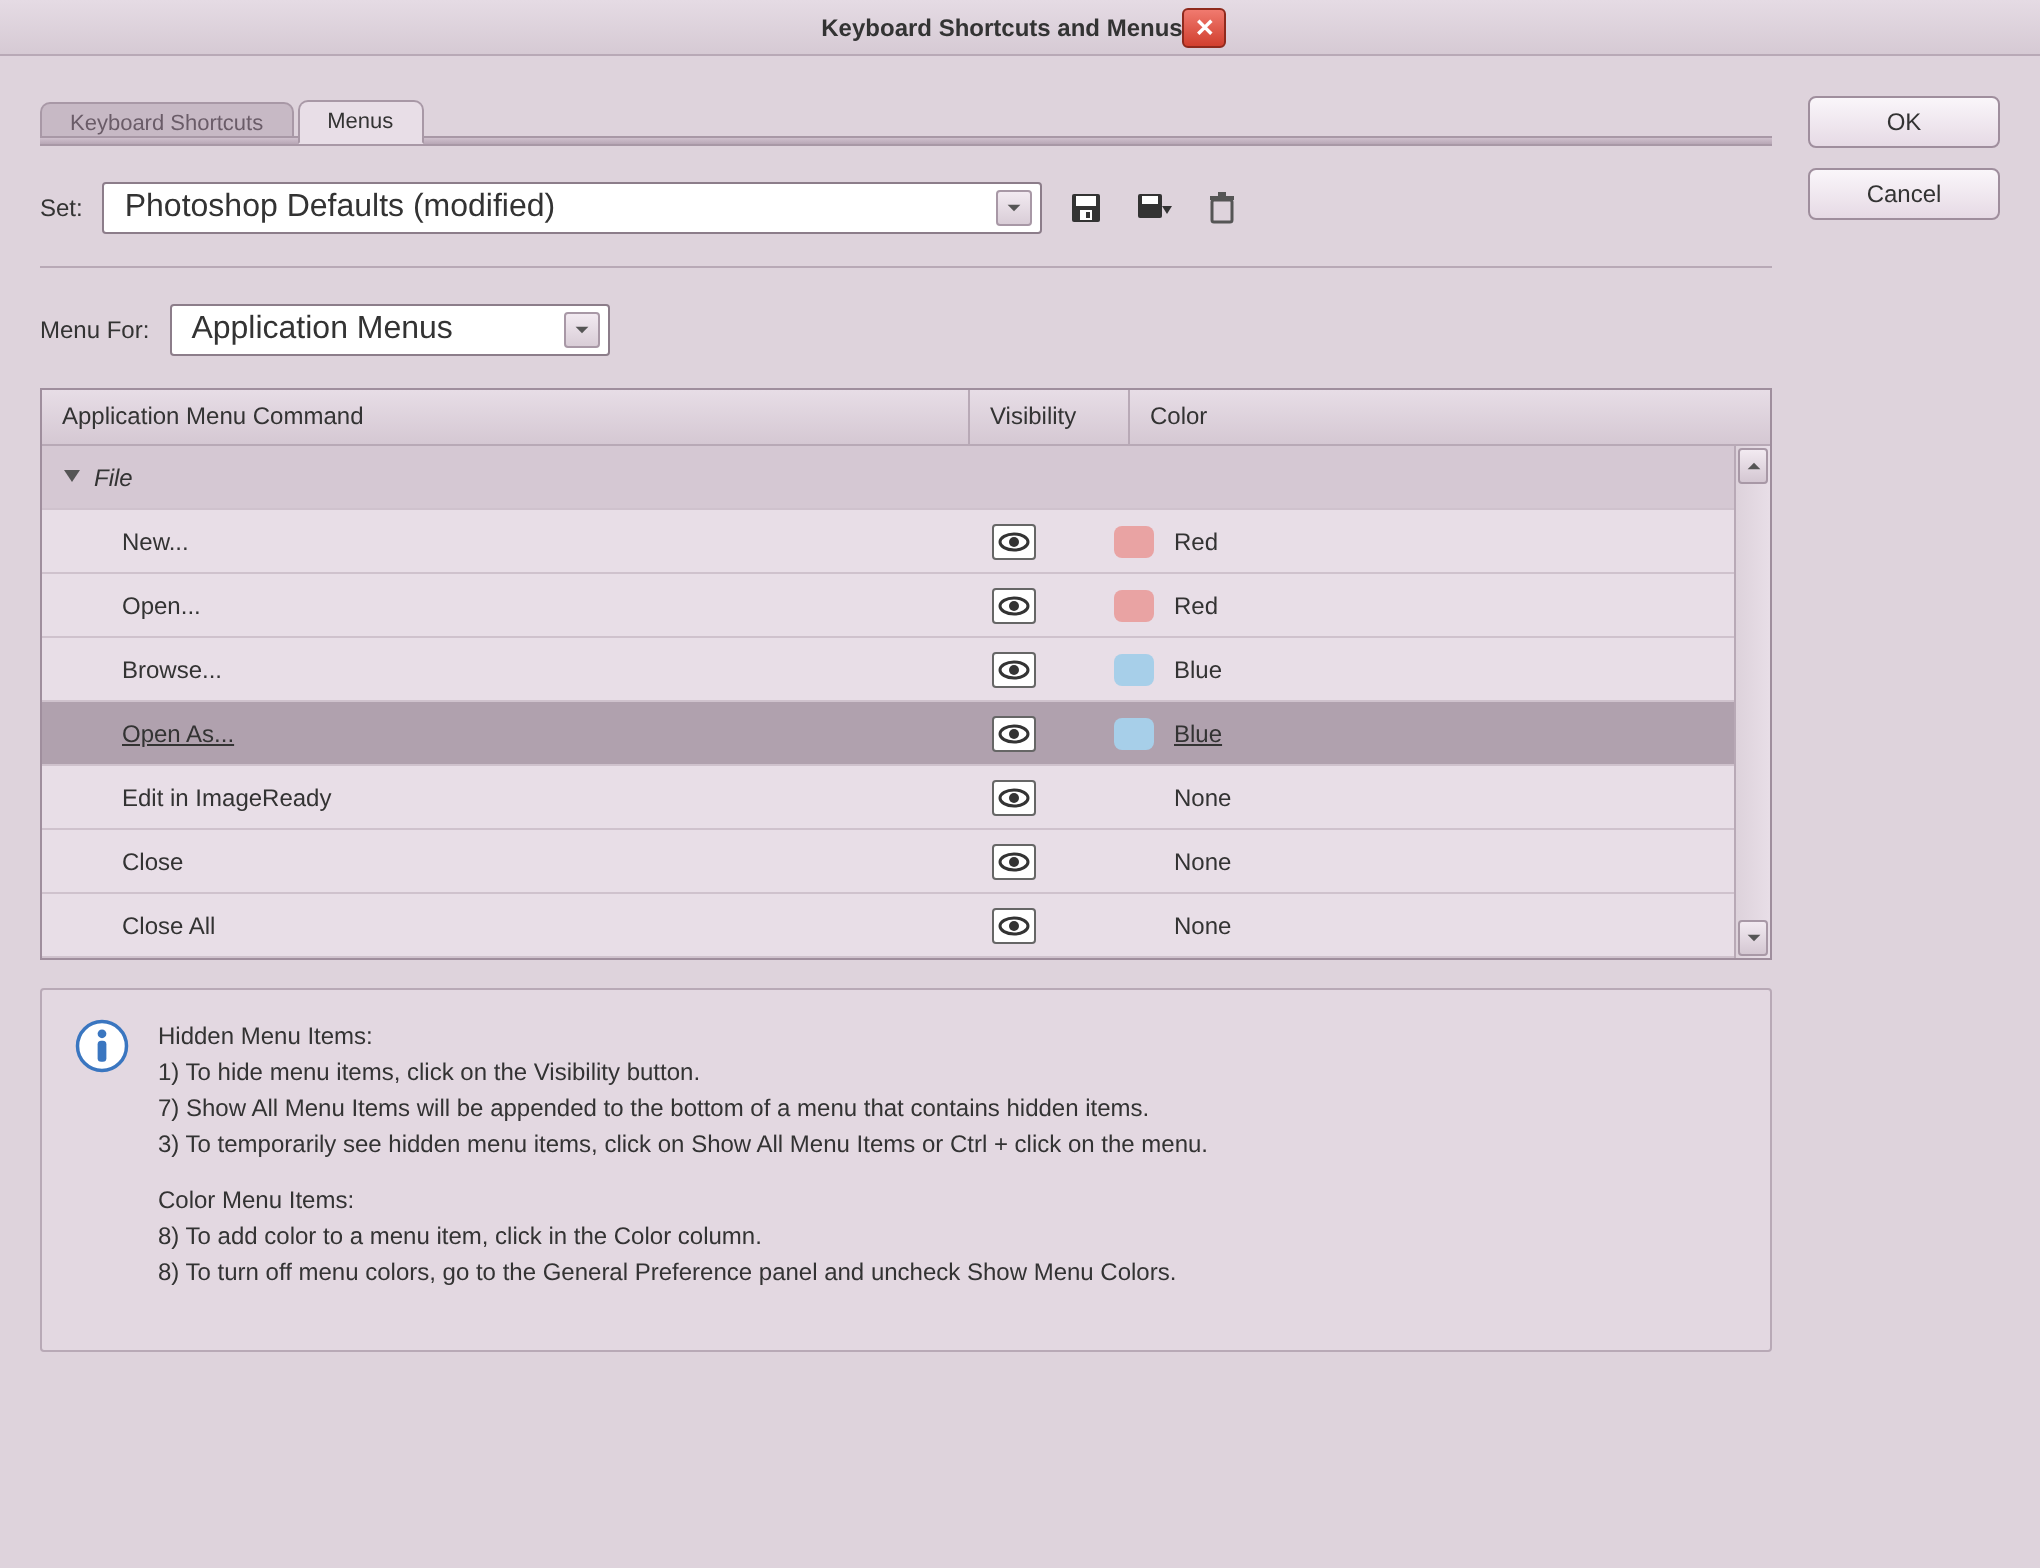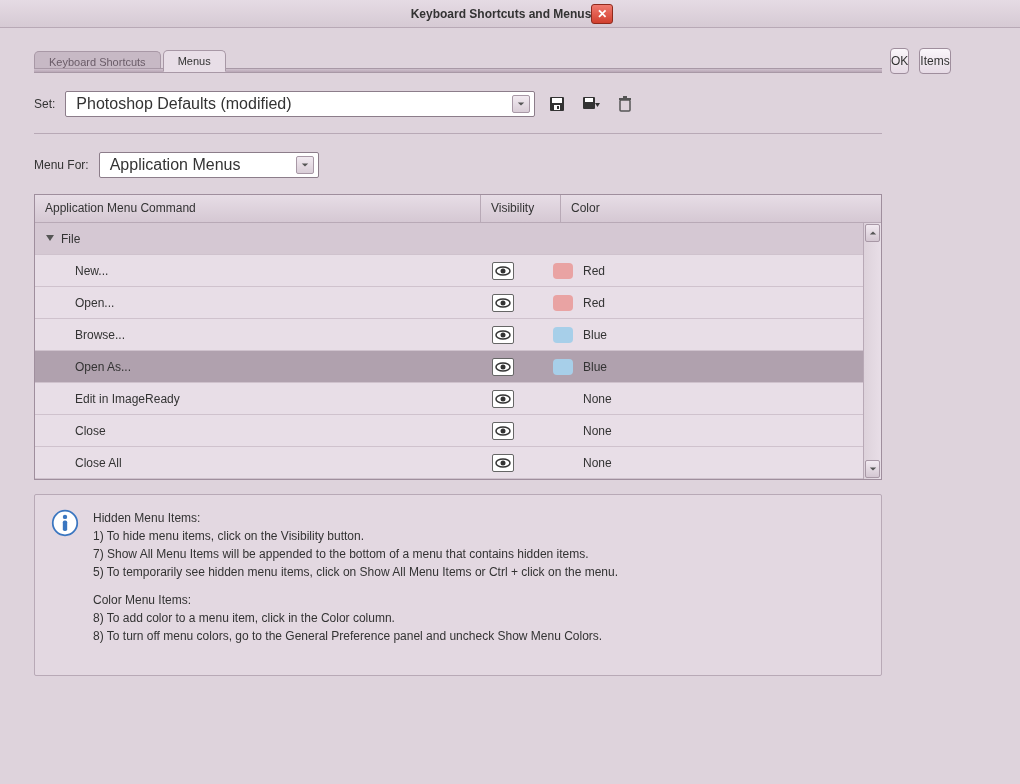--- a/index.html
+++ b/index.html
@@ -26,33 +26,33 @@
   width: 22px; height: 20px;
   background: linear-gradient(#f07a6f, #d13f2e);
   border: 1px solid #8f2a1d;
   border-radius: 3px;
   display: flex; align-items: center; justify-content: center;
   color: #fff; font-weight: bold; font-size: 12px;
   cursor: pointer;
 }
 .main-area {
   display: flex;
-  padding: 20px 34px;
-  gap: 8px;
+  padding: 20px 20px;
+  gap: 18px;
   height: calc(100% - 28px);
 }
 .left-panel {
   flex: 1;
   display: flex;
   flex-direction: column;
 }
 .right-panel {
   width: 96px;
   display: flex;
-  flex-direction: row;
+  flex-direction: column;
   gap: 10px;
 }
 .btn {
   height: 26px;
   background: linear-gradient(#faf6fa, #e6dae5);
   border: 1px solid #9f8e9d;
   border-radius: 4px;
   font-size: 12px;
   cursor: pointer;
   display: flex; align-items: center; justify-content: center;
@@ -176,23 +176,25 @@
 .scroll-track { flex: 1; }
 .tr {
   display: flex;
   align-items: center;
   height: 32px;
   border-bottom: 1px solid #cfc2cd;
   padding-right: 18px;
 }
 .tr.header-row {
   background: #d5c8d3;
+  font-style: italic;
 }
 .tr.selected {
   background: #b0a1ae;
+  text-decoration: underline;
 }
 .td.cmd { flex: 1; padding-left: 10px; display: flex; align-items: center; gap: 6px; }
 .td.cmd.indent { padding-left: 40px; }
 .td.vis { width: 80px; display: flex; justify-content: center; }
 .td.col { width: 320px; display: flex; align-items: center; gap: 10px; padding-left: 10px; }
 .eye-btn {
   width: 22px; height: 18px;
   border: 1px solid #666;
   background: #fff;
   border-radius: 2px;
@@ -436,30 +438,30 @@
         <svg class="info-icon" viewBox="0 0 32 32">
           <circle cx="16" cy="16" r="14" fill="#fff" stroke="#3a76c0" stroke-width="2"></circle>
           <circle cx="16" cy="9" r="2.5" fill="#3a76c0"></circle>
           <rect x="13.5" y="13" width="5" height="12" rx="2" fill="#3a76c0"></rect>
         </svg>
         <div class="info-text">
           <p>
             <span>Hidden Menu Items:</span><br>
             <span>1) To hide menu items, click on the Visibility button.</span><br>
             <span>7) Show All Menu Items will be appended to the bottom of a menu that contains hidden items.</span><br>
-            <span>5) To temporarily see hidden menu items, click on Show All Menu Items or Ctrl + click on the menu.</span>
+            <span>3) To temporarily see hidden menu items, click on Show All Menu Items or Ctrl + click on the menu.</span>
           </p>
           <p>
             <span>Color Menu Items:</span><br>
             <span>8) To add color to a menu item, click in the Color column.</span><br>
             <span>8) To turn off menu colors, go to the General Preference panel and uncheck Show Menu Colors.</span>
           </p>
         </div>
       </div>
 
     </div>
   </div>
 
   <div class="right-panel">
     <button class="btn">OK</button>
-    <button class="btn">Items</button>
+    <button class="btn">Cancel</button>
   </div>
 </div>
 
 </body></html>

